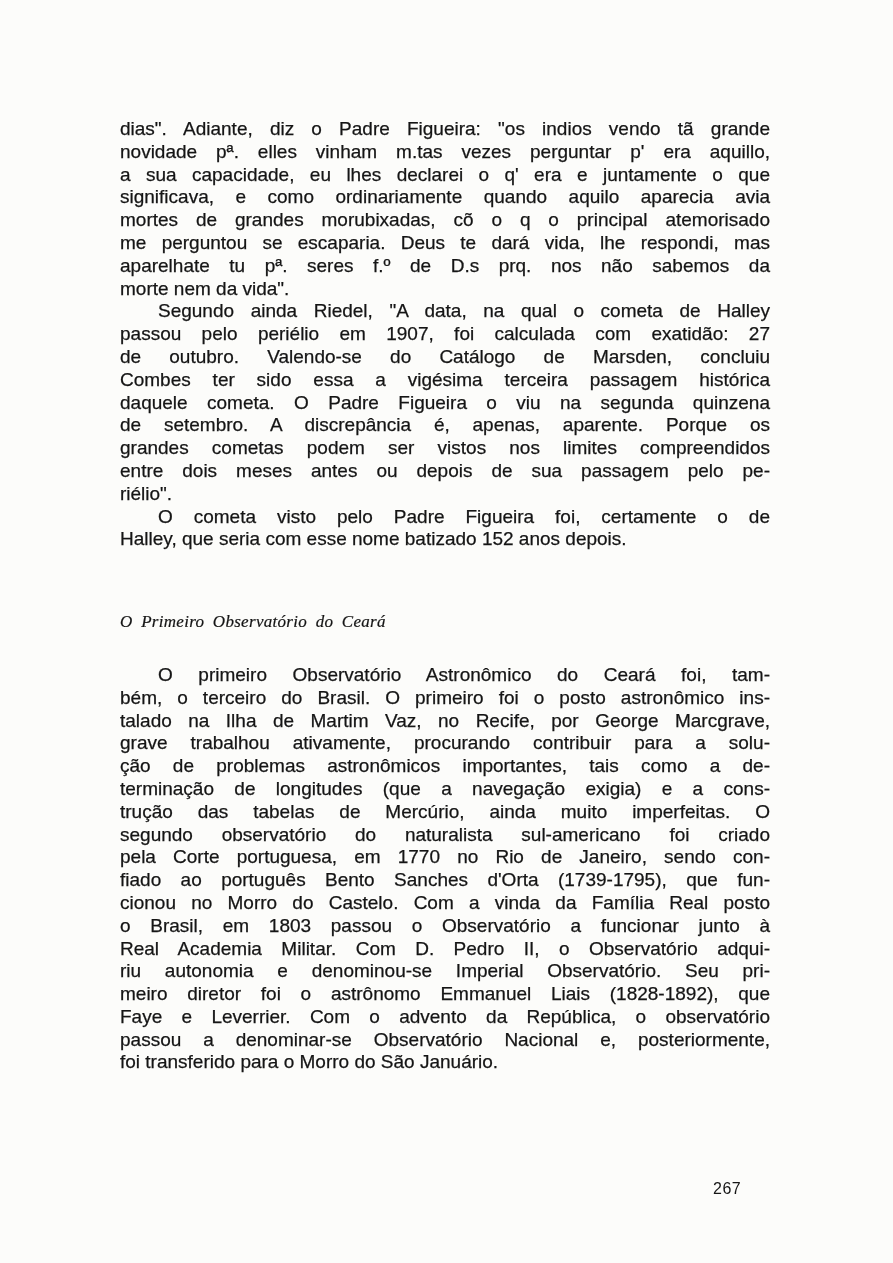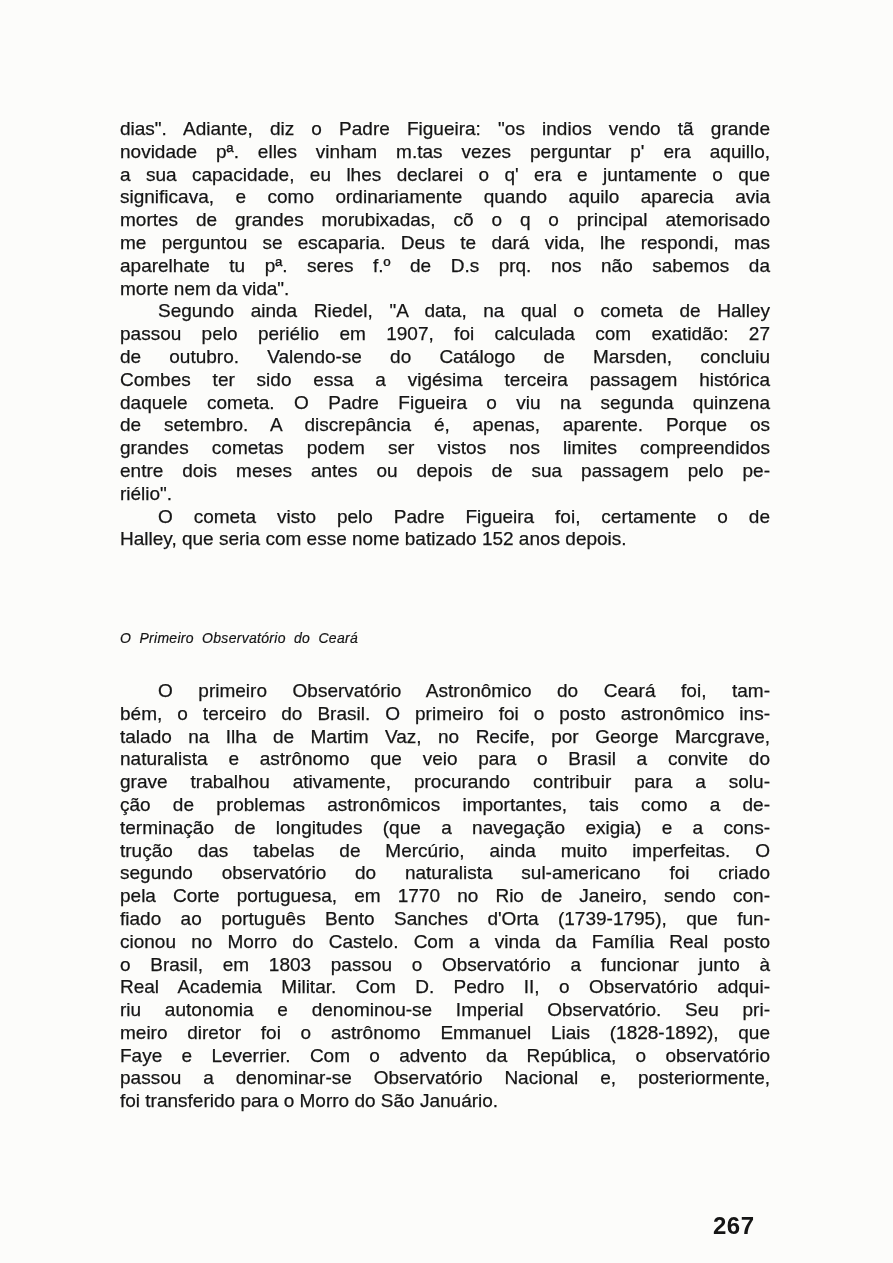--- a/index.html
+++ b/index.html
@@ -39,33 +39,34 @@
     overflow: visible;
   }
   .line.last {
     text-align-last: left;
   }
   .line.indent {
     padding-left: 38px;
   }
   .heading {
     font-style: italic;
-    font-size: 14px;
+    font-size: 17px;
     letter-spacing: 0.3px;
     word-spacing: 4px;
-    margin-top: 76px;
+    margin-top: 60px;
     margin-bottom: 30px;
+    font-family: Liberation Serif, serif;
     -webkit-text-stroke: 0.2px #151515;
   }
   .page-number {
     position: absolute;
     left: 713px;
-    top: 1212px;
-    font-size: 24px;
-    font-weight: bold;
+    top: 1180px;
+    font-size: 16px;
+    font-weight: normal;
     letter-spacing: 0.5px;
   }
 </style>
 </head>
 <body>
 
 <div class="page">
   <div class="text-column">
 
   <div class="paragraph">
@@ -91,21 +92,20 @@
       </div>
       <div class="paragraph">
         <div class="line indent">O cometa visto pelo Padre Figueira foi, certamente o de</div>
         <div class="line last">Halley, que seria com esse nome batizado 152 anos depois.</div>
       </div>
       <div class="heading">O Primeiro Observatório do Ceará</div>
       <div class="paragraph">
         <div class="line indent">O primeiro Observatório Astronômico do Ceará foi, tam-</div>
         <div class="line">bém, o terceiro do Brasil. O primeiro foi o posto astronômico ins-</div>
         <div class="line">talado na Ilha de Martim Vaz, no Recife, por George Marcgrave,</div>
-        <div class="line">naturalista e astrônomo que veio para o Brasil a convite do</div>
         <div class="line">grave trabalhou ativamente, procurando contribuir para a solu-</div>
         <div class="line">ção de problemas astronômicos importantes, tais como a de-</div>
         <div class="line">terminação de longitudes (que a navegação exigia) e a cons-</div>
         <div class="line">trução das tabelas de Mercúrio, ainda muito imperfeitas. O</div>
         <div class="line">segundo observatório do naturalista sul-americano foi criado</div>
         <div class="line">pela Corte portuguesa, em 1770 no Rio de Janeiro, sendo con-</div>
         <div class="line">fiado ao português Bento Sanches d'Orta (1739-1795), que fun-</div>
         <div class="line">cionou no Morro do Castelo. Com a vinda da Família Real posto</div>
         <div class="line">o Brasil, em 1803 passou o Observatório a funcionar junto à</div>
         <div class="line">Real Academia Militar. Com D. Pedro II, o Observatório adqui-</div>

